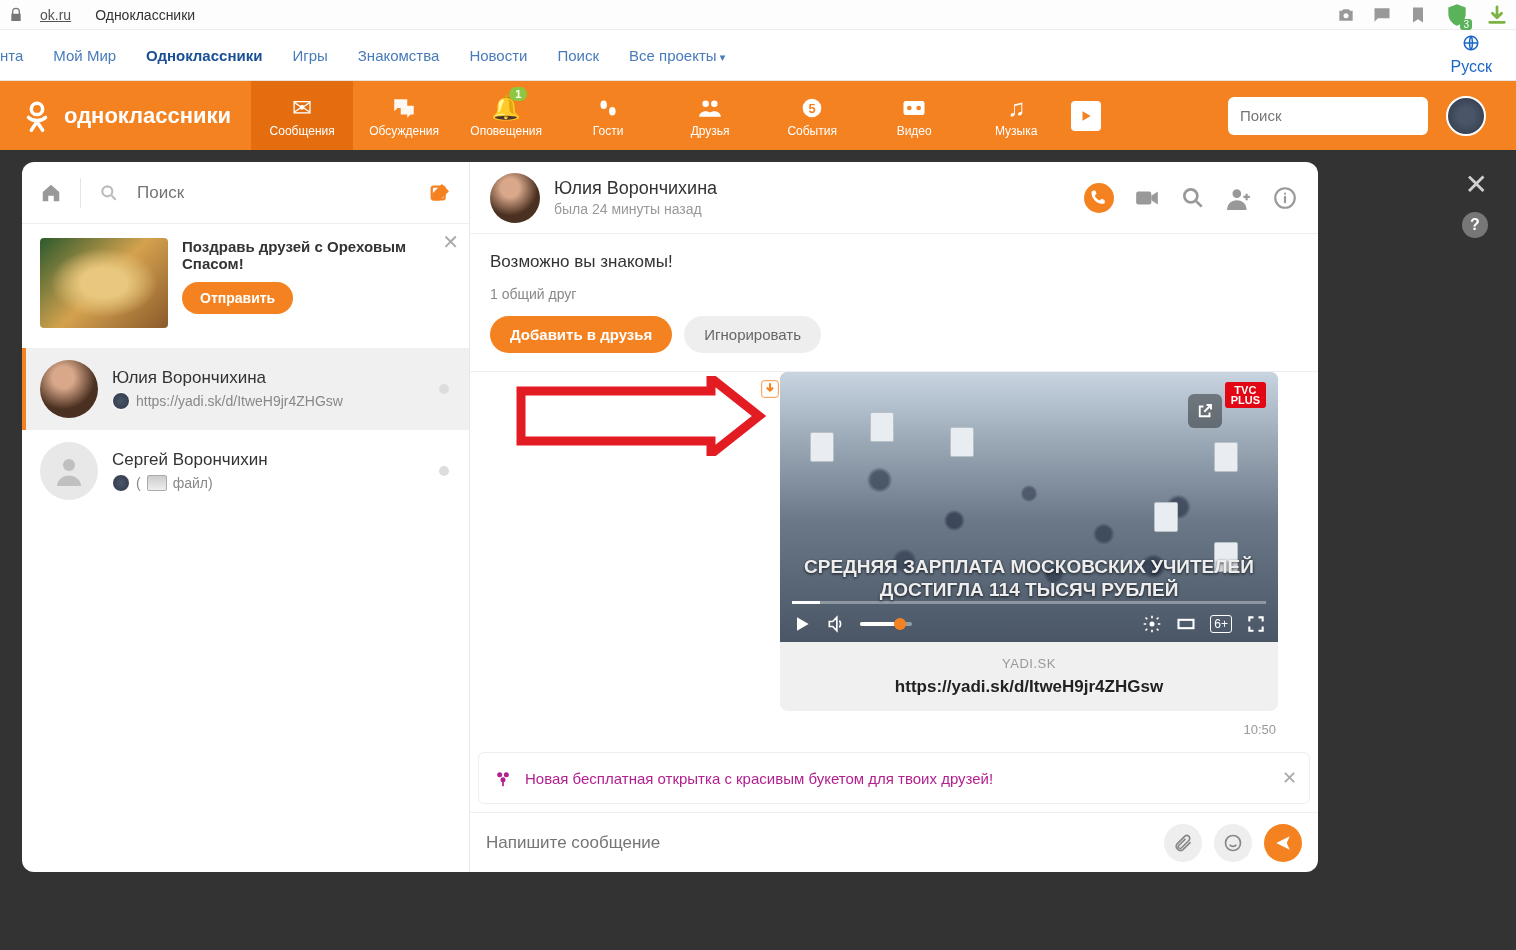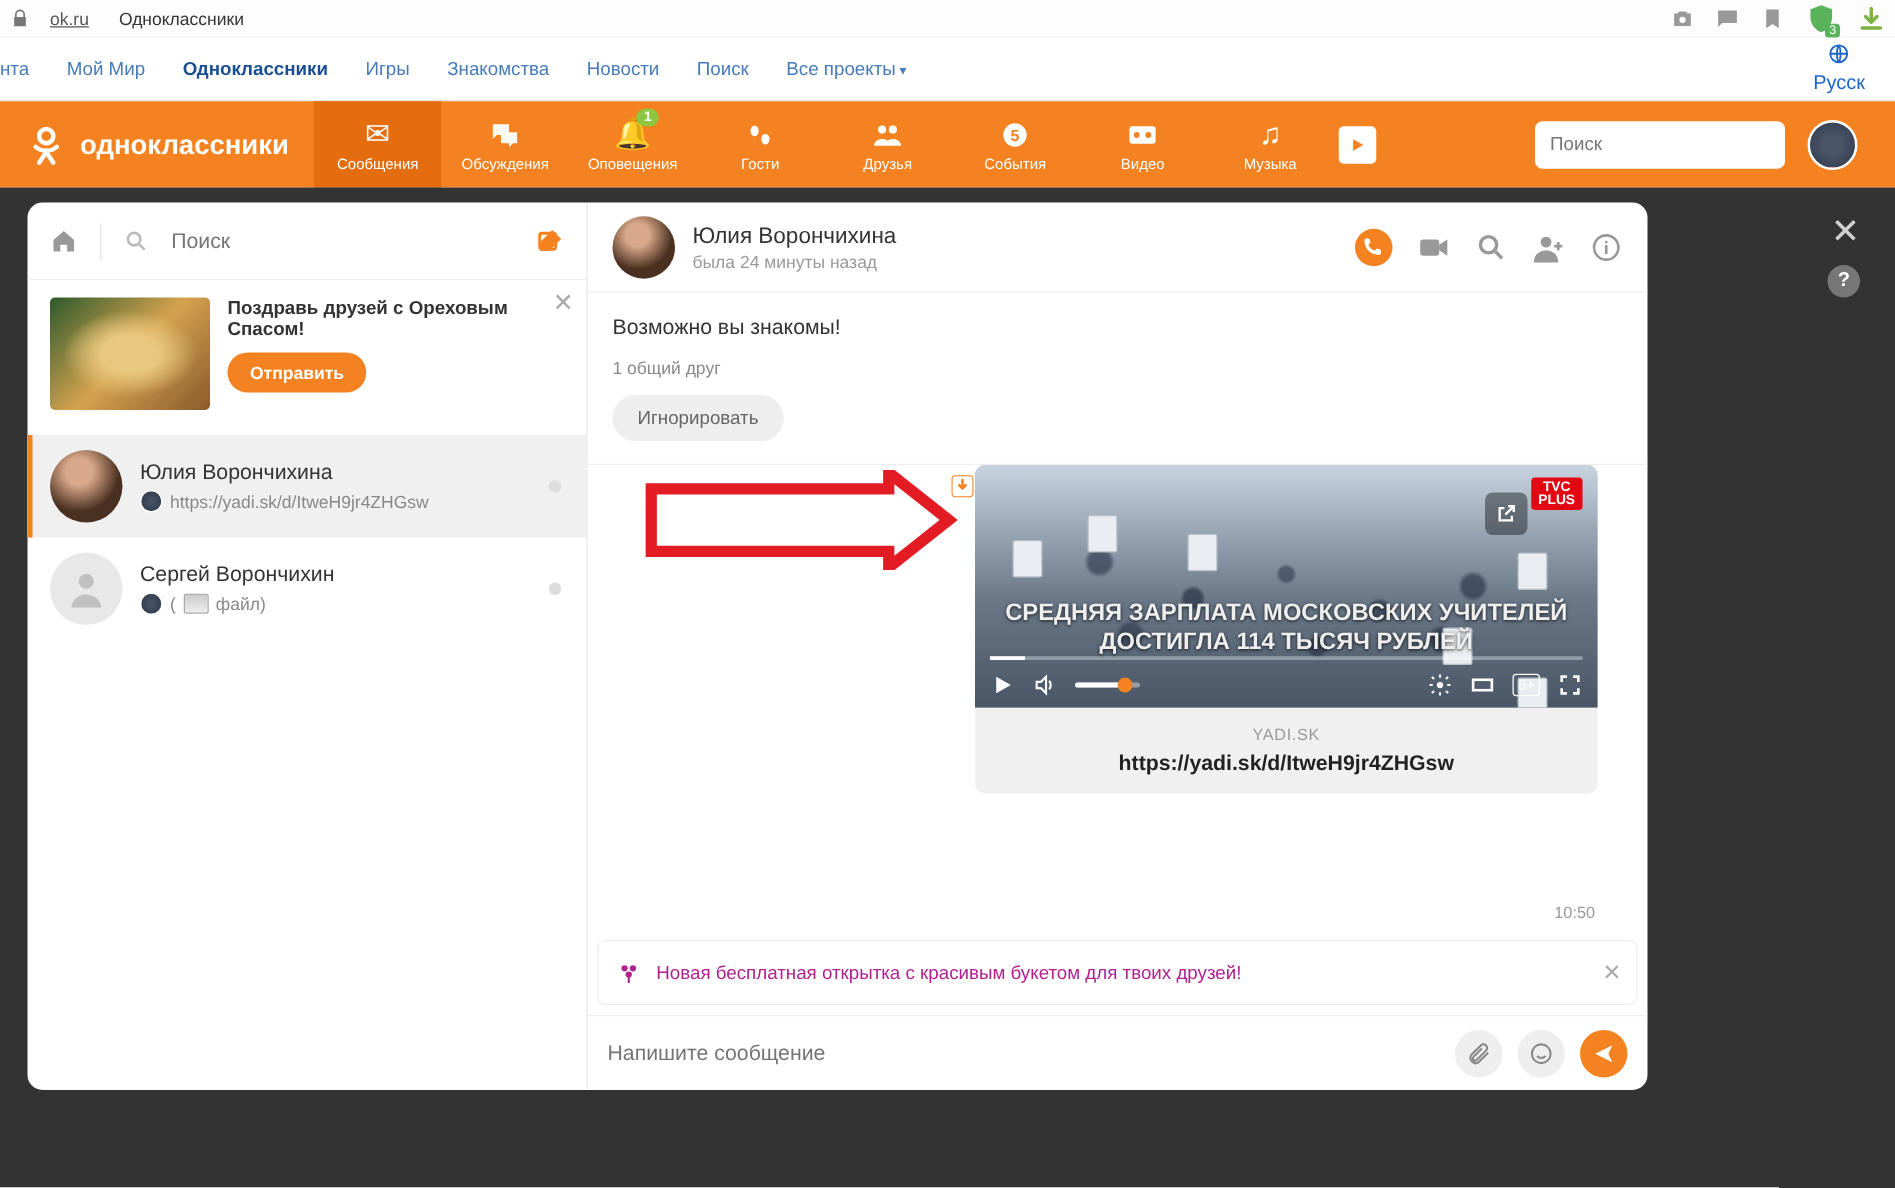--- a/index.html
+++ b/index.html
@@ -95,21 +95,21 @@
 .sg-btns{margin-top:14px;display:flex;gap:12px;}
 .btn-primary{background:#f58220;color:#fff;border:none;border-radius:20px;padding:10px 20px;font-size:15px;font-weight:600;cursor:pointer;}
 .btn-secondary{background:#eee;color:#666;border:none;border-radius:20px;padding:10px 20px;font-size:15px;cursor:pointer;}
 
 .rp-msgs{ flex:1; position:relative; overflow:hidden;}
 .arrow-annot{position:absolute;left:46px;top:4px;z-index:5;}
 .arrow-annot svg{width:250px;height:80px;}
 .dl-badge{position:absolute;left:290px;top:7px;width:20px;height:20px;z-index:6;}
 
 .msg-bubble{ position:absolute; right:40px; top:0; width:498px;}
-.msg-video{ width:498px; height:194px; border-radius:8px 8px 0 0; background:linear-gradient(180deg,#b8c8d8 0%,#7a8a9a 40%,#4a5560 100%); position:relative; overflow:hidden;}
+.msg-video{ width:498px; height:270px; border-radius:8px 8px 0 0; background:linear-gradient(180deg,#b8c8d8 0%,#7a8a9a 40%,#4a5560 100%); position:relative; overflow:hidden;}
 .tvc{position:absolute;top:10px;right:12px;background:#e30613;color:#fff;font-size:11px;font-weight:bold;padding:2px 6px;border-radius:3px;}
 .tvc::before{content:"TVC"; display:block; color:#fff; font-size:11px; text-align:center; margin-bottom:-2px;}
 .ext-ic{position:absolute;top:22px;right:56px;width:34px;height:34px;background:rgba(0,0,0,.4);border-radius:6px;display:flex;align-items:center;justify-content:center;color:#fff;cursor:pointer;}
 .vid-text{position:absolute;bottom:40px;left:12px;right:12px;color:#eee;font-size:19px;font-weight:bold;text-align:center;text-shadow:0 1px 3px rgba(0,0,0,.8);line-height:1.25;}
 .vid-ctrl{position:absolute;bottom:8px;left:12px;right:12px;display:flex;align-items:center;gap:14px;color:#fff;}
 .vc{width:20px;height:20px;cursor:pointer;}
 .vol-track{width:52px;height:4px;background:rgba(255,255,255,.4);border-radius:2px;position:relative;}
 .vol-track .fill{position:absolute;left:0;top:0;bottom:0;width:70%;background:#fff;border-radius:2px;}
 .vol-track .thumb{position:absolute;left:66%;top:-4px;width:12px;height:12px;background:#f58220;border-radius:50%;}
 .vid-ctrl .sp{flex:1;}
@@ -368,20 +368,21 @@
               <circle cx="12" cy="12" r="9"></circle>
               <path d="M12 8h.01M12 11v5" stroke-linecap="round"></path>
             </svg>
         </div>
       </div>
 
       <div class="rp-suggest">
         <div class="sg-title">Возможно вы знакомы!</div>
         <div class="sg-sub">1 общий друг</div>
         <div class="sg-btns">
+          <button class="btn-primary">Добавить в друзья</button>
           <button class="btn-secondary">Игнорировать</button>
         </div>
       </div>
 
       <div class="rp-msgs">
         <div class="arrow-annot">
           <svg viewBox="0 0 250 80">
               <path d="M5 15 h190 v-13 l48 38 l-48 38 v-13 h-190 z" fill="#fff" stroke="#e31b23" stroke-width="9" stroke-linejoin="miter"></path>
             </svg>
         </div>

